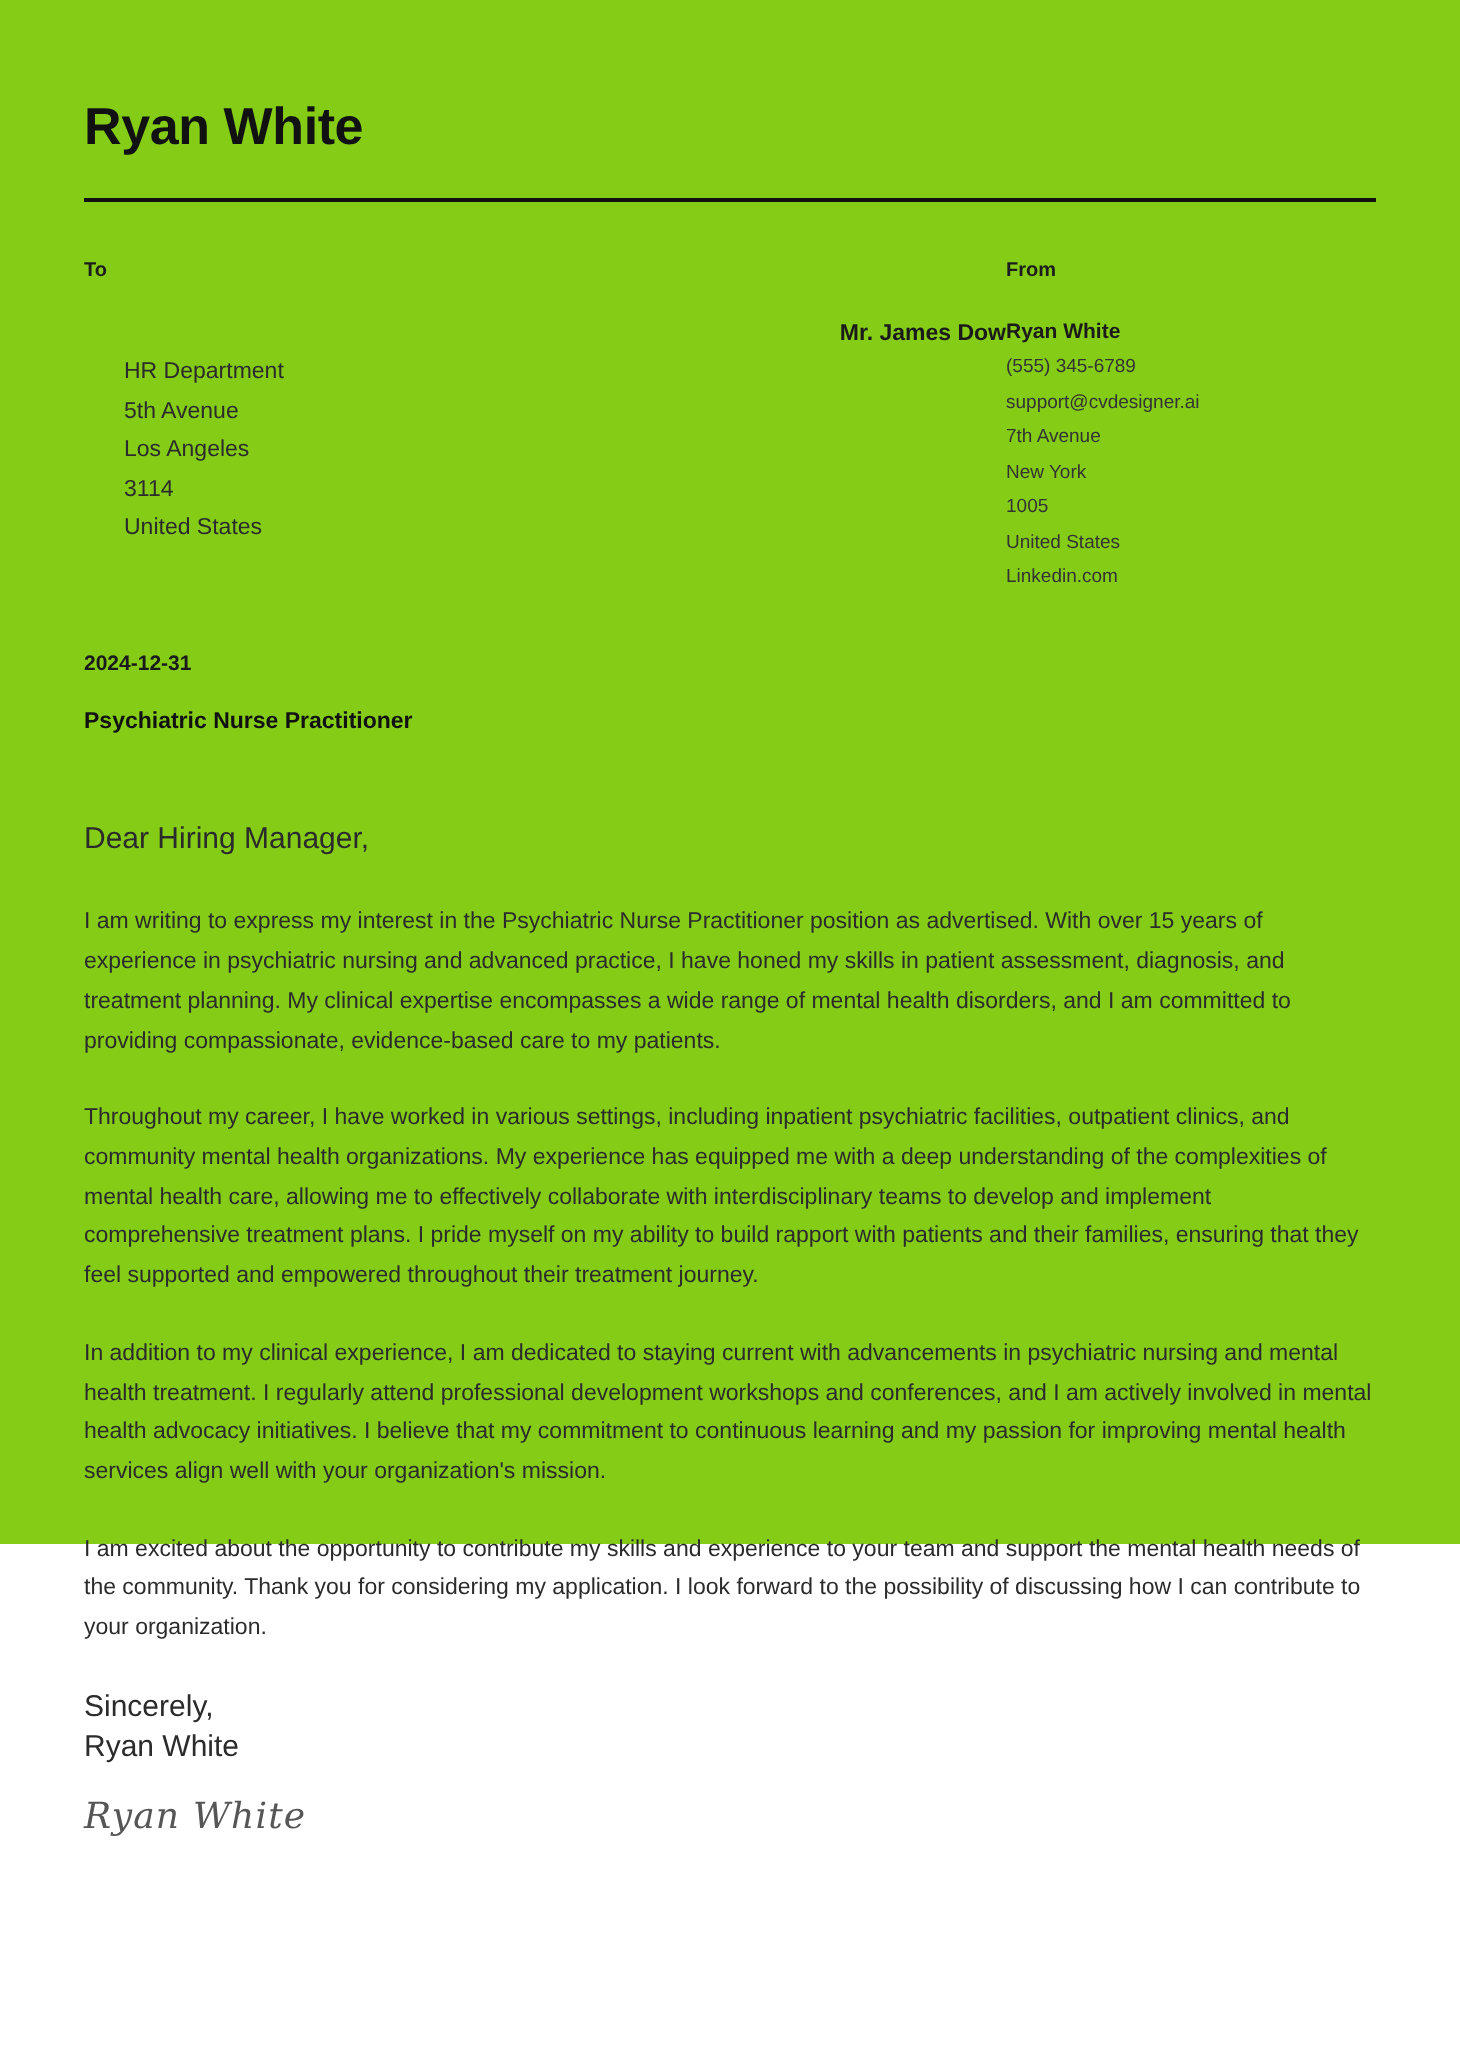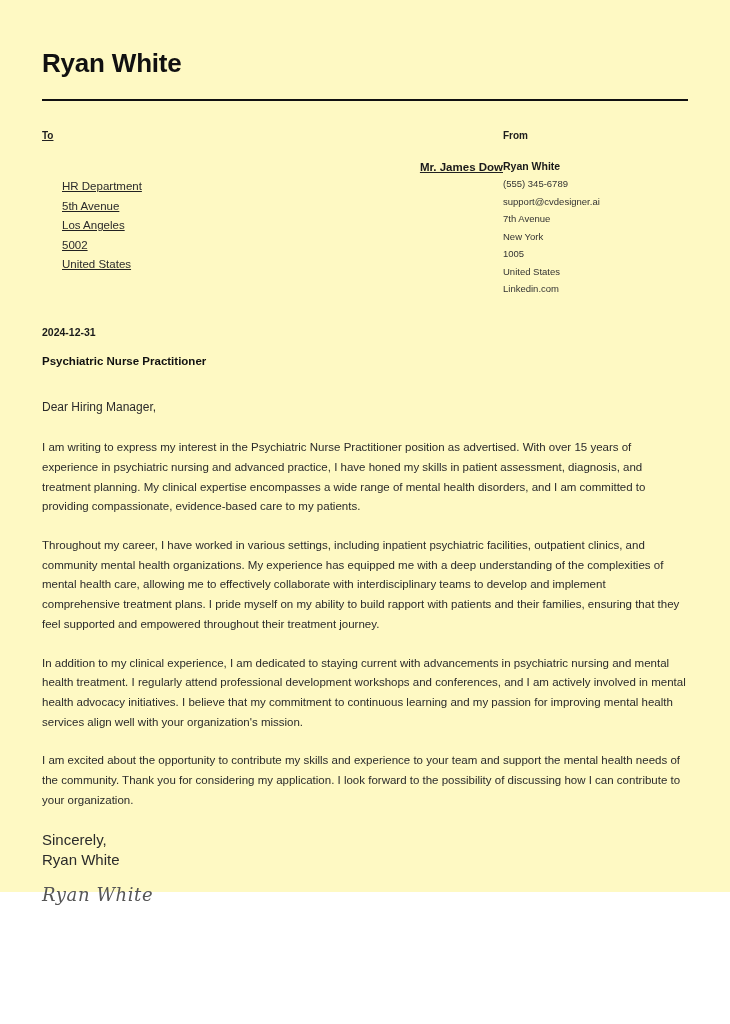--- a/index.html
+++ b/index.html
@@ -12,22 +12,22 @@
     height: 1024px;
     font-family: "Liberation Sans", sans-serif;
     color: #222222;
     -webkit-font-smoothing: antialiased;
     overflow: hidden;
   }
 
   .page {
     position: relative;
     width: 730px;
-    height: 892px;
-    background: #fef9c3;
+    height: 772px;
+    background: #84cc16;
     box-sizing: border-box;
   }
 
   .inner {
     position: absolute;
     left: 42px;
     top: 0;
     width: 646px;
   }
 
@@ -48,21 +48,20 @@
     width: 646px;
   }
 
   
   .addresses {
     display: flex;
     margin-top: 29px;
   }
   .col-to {
     width: 461px;
-    text-decoration: underline;
   }
   .col-from {
     width: 185px;
   }
 
   .col-label {
     font-size: 10px;
     font-weight: 700;
     color: #1c1c1c;
     line-height: 1.2;
@@ -110,24 +109,24 @@
   .meta-subject {
     font-size: 11.5px;
     font-weight: 700;
     color: #111111;
     line-height: 1.3;
     margin-top: 14px;
   }
 
   
   .salutation {
-    font-size: 12px;
+    font-size: 15px;
     color: #2b2b2b;
     line-height: 1.4;
-    margin-top: 31px;
+    margin-top: 41px;
   }
 
   .body-paragraphs {
     margin-top: 22px;
   }
   .para {
     font-size: 11.5px;
     color: #2b2b2b;
     line-height: 19.7px;
     text-align: left;
@@ -169,21 +168,21 @@
     <div class="header-rule"></div>
 
     <div class="addresses">
 
       <div class="col-to">
         <div class="col-label">To</div>
         <div class="to-name">Mr. James Dow</div>
         <div class="to-line">HR Department</div>
         <div class="to-line">5th Avenue</div>
         <div class="to-line">Los Angeles</div>
-        <div class="to-line">5002</div>
+        <div class="to-line">3114</div>
         <div class="to-line">United States</div>
       </div>
 
       <div class="col-from">
         <div class="col-label">From</div>
         <div class="from-name">Ryan White</div>
         <div class="from-line">(555) 345-6789</div>
         <div class="from-line">support@cvdesigner.ai</div>
         <div class="from-line">7th Avenue</div>
         <div class="from-line">New York</div>

